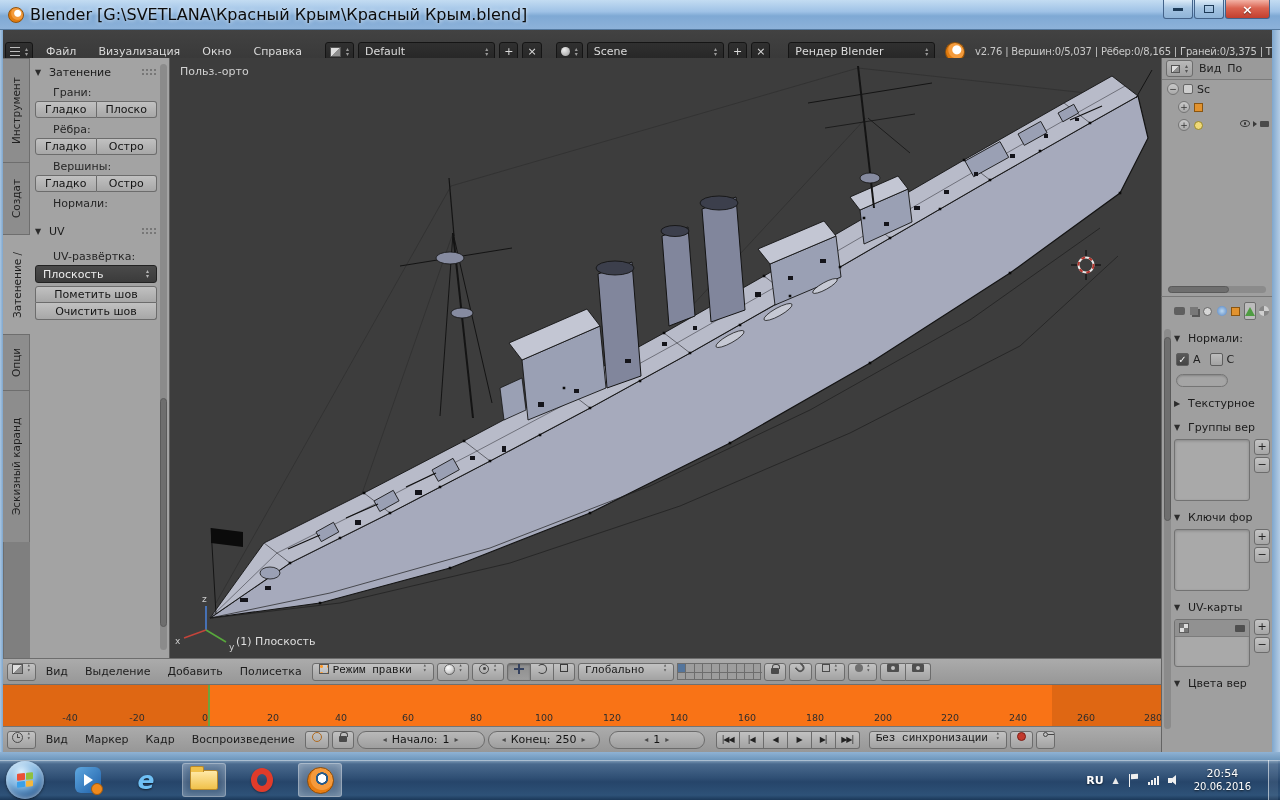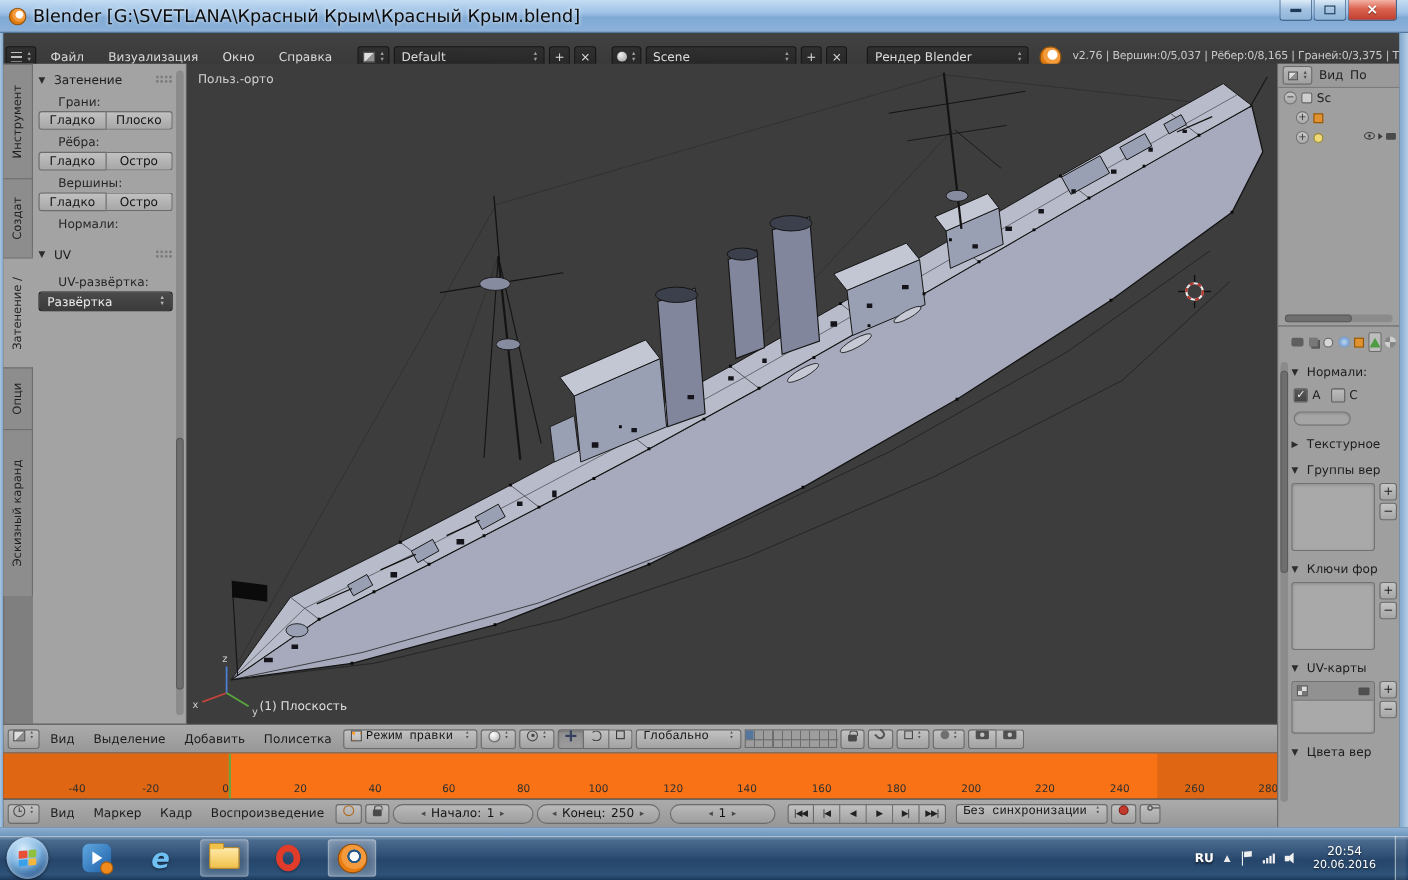--- a/index.html
+++ b/index.html
@@ -361,25 +361,29 @@
       <div class="flabel">Нормали:</div>
     </div>
     <div class="panel" style="margin-top:12px">
       <div class="phead">
         <span class="tri">▼</span>
         <span>UV</span>
         <span class="grip"></span>
       </div>
       <div class="flabel" style="margin-top:10px">UV-развёртка:</div>
       <div class="ddark">
-        <span>Развёртка</span>
+        <span>Плоскость</span>
         <span class="dd">
             <i>▴</i>
             <i>▾</i>
           </span>
+      </div>
+      <div class="stack" style="margin-top:3px">
+        <div class="gbtn top">Пометить шов</div>
+        <div class="gbtn bot">Очистить шов</div>
       </div>
     </div>
     <div class="shelf-scroll">
         <div class="thumb"></div>
       </div>
   </div>
 
   <div id="viewport">
     <svg width="991" height="600" viewBox="0 0 991 600">
 

